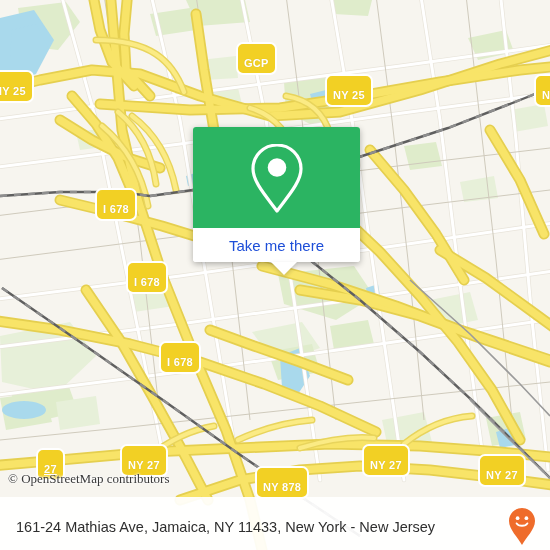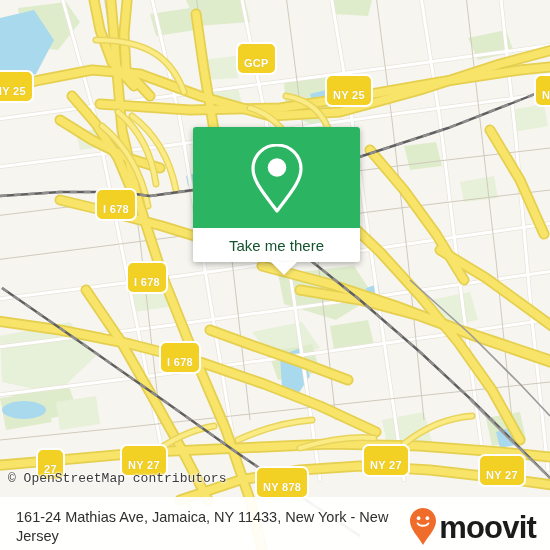--- a/index.html
+++ b/index.html
@@ -48,38 +48,38 @@
     display:flex;align-items:center;justify-content:center;
   }
   #popup-body{
     height:34px;
     background:#ffffff;
     border-radius:0 0 3px 3px;
     display:flex;align-items:center;justify-content:center;
     position:relative;
   }
   #popup-label{
-    font-size:15px;color:#14532d;
+    font-size:15px;color:#1d4ed8;
     font-family:"Liberation Sans", sans-serif;
   }
   #popup-tail{
     position:absolute;
     left:78px;bottom:-13px;
     width:0;height:0;
     border-left:13px solid transparent;
     border-right:13px solid transparent;
     border-top:13px solid #ffffff;
     filter:drop-shadow(0 2px 2px rgba(0,0,0,.18));
   }
 
   
   #osm-attrib{
     position:absolute;left:8px;top:471px;
     font-size:13px;color:#3a3a3a;
-    font-family:Liberation Mono, monospace;
+    font-family:Liberation Serif, serif;
     white-space:nowrap;
     text-shadow:0 0 3px #fff, 0 0 3px #fff, 0 0 2px #fff;
   }
 
   
   #caption-bar{
     position:absolute;left:0;top:497px;width:550px;height:60px;
     background:rgba(255,255,255,.93);
     display:flex;align-items:center;
   }
@@ -335,17 +335,16 @@
 
   <div id="caption-bar">
     <div id="caption-text">161-24 Mathias Ave, Jamaica, NY 11433, New York - New Jersey</div>
     <div id="moovit-logo">
       <svg width="28" height="40" viewBox="0 0 28 40">
         <path d="M14 1 C6.8 1 1 6.8 1 14 C1 22.5 10 30.5 14 38 C18 30.5 27 22.5 27 14 C27 6.8 21.2 1 14 1 Z" fill="#ef6c2b"></path>
         <circle cx="9.6" cy="11.2" r="1.85" fill="#ffffff"></circle>
         <circle cx="18.4" cy="11.2" r="1.85" fill="#ffffff"></circle>
         <path d="M8.6 16.4 C10.4 19.6 17.6 19.6 19.4 16.4" fill="none" stroke="#ffffff" stroke-width="1.9" stroke-linecap="round"></path>
       </svg>
-      <span id="moovit-wordmark">moovit</span>
     </div>
   </div>
 
 </div>
 
 </body></html>

